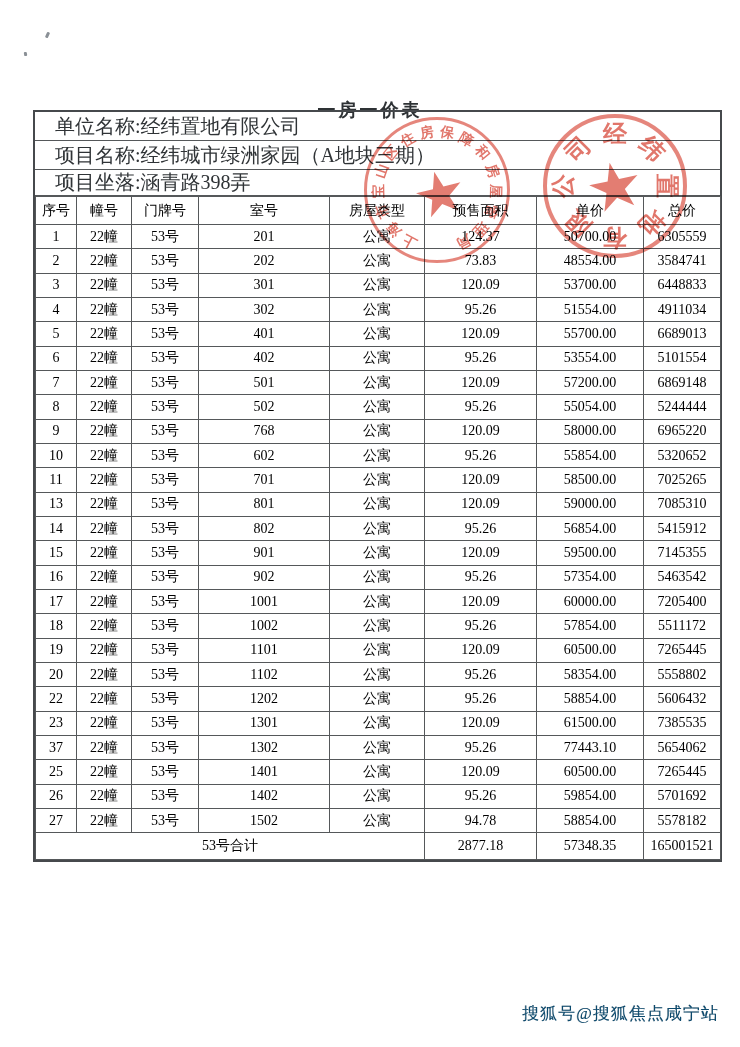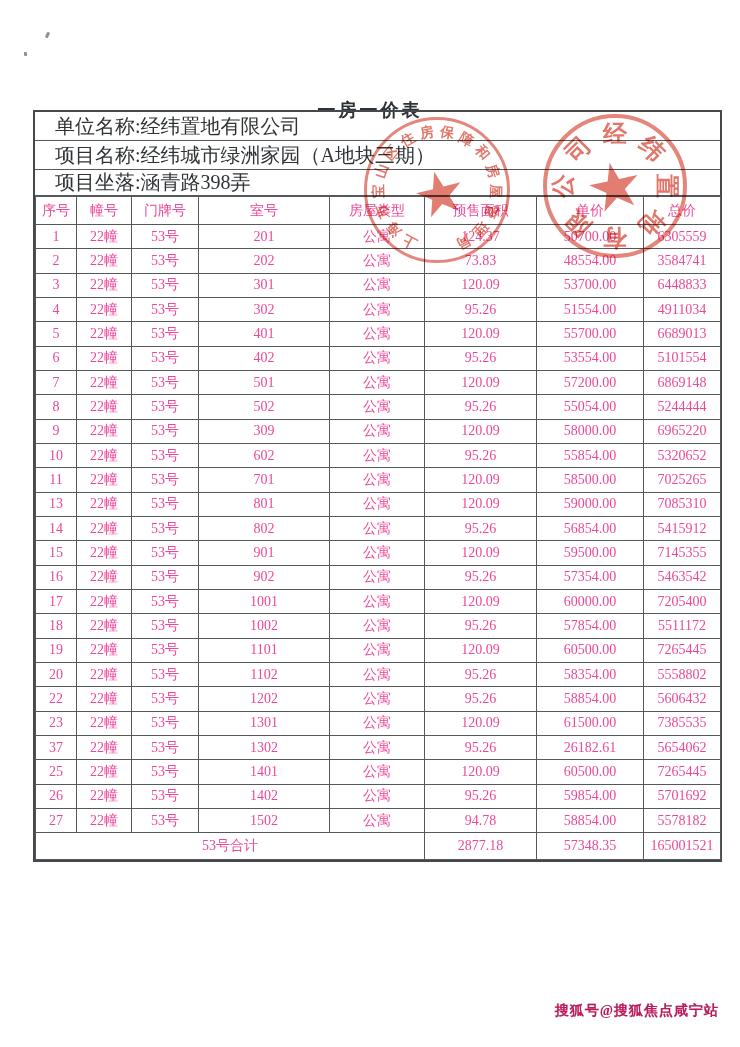--- a/index.html
+++ b/index.html
@@ -23,21 +23,21 @@
   .info-row {
     width: 100%; border-bottom: 1px solid #55585a;
     display: flex; align-items: center;
     padding-left: 20px; font-size: 20px; color: #2f3336;
   }
   .info-row.r1 { height: 29px; }
   .info-row.r2 { height: 29px; }
   .info-row.r3 { height: 26px; text-align: right; }
   table.price-table {
     border-collapse: collapse; table-layout: fixed;
-    width: 685px; font-size: 14px; color: #ec4899;
+    width: 685px; font-size: 14px; color: #000000;
   }
   table.price-table col.c1 { width: 41px; }
   table.price-table col.c2 { width: 55px; }
   table.price-table col.c3 { width: 67px; }
   table.price-table col.c4 { width: 131px; }
   table.price-table col.c5 { width: 95px; }
   table.price-table col.c6 { width: 112px; }
   table.price-table col.c7 { width: 107px; }
   table.price-table col.c8 { width: 77px; }
   table.price-table th, table.price-table td {
@@ -60,22 +60,22 @@
   }
   .stamp .ring-char {
     position: absolute; color: rgba(219, 88, 74, 0.82);
     font-weight: bold; line-height: 1;
     font-family: "Liberation Serif", "DejaVu Serif", serif;
     pointer-events: none;
   }
   .stamp svg { position: absolute; }
   .watermark {
     position: absolute; top: 1002px; right: 21px;
-    font-size: 14px; font-weight: bold; letter-spacing: 1px;
-    color: #be185d;
+    font-size: 17px; font-weight: normal; letter-spacing: 1px;
+    color: #0c4a6e;
     text-shadow: 1.5px 1.5px 0 rgba(255,255,255,0.95), -0.5px -0.5px 0 rgba(120,126,130,0.55);
   }
   .speck { position: absolute; background: #8a9096; border-radius: 1px; }
   .speck.s1 { left: 46px; top: 32px; width: 3px; height: 6px; transform: rotate(25deg); }
   .speck.s2 { left: 24px; top: 52px; width: 3px; height: 4px; transform: rotate(-10deg); }
 </style>
 </head>
 <body>
 
 <div class="page-title">一房一价表</div>
@@ -190,21 +190,21 @@
           <td class="num">502</td>
           <td>公寓</td>
           <td class="num">95.26</td>
           <td class="num">55054.00</td>
           <td class="num">5244444</td>
         </tr>
         <tr>
           <td class="num">9</td>
           <td>22幢</td>
           <td>53号</td>
-          <td class="num">309</td>
+          <td class="num">768</td>
           <td>公寓</td>
           <td class="num">120.09</td>
           <td class="num">58000.00</td>
           <td class="num">6965220</td>
         </tr>
         <tr>
           <td class="num">10</td>
           <td>22幢</td>
           <td>53号</td>
           <td class="num">602</td>
@@ -323,21 +323,21 @@
           <td class="num">61500.00</td>
           <td class="num">7385535</td>
         </tr>
         <tr>
           <td class="num">37</td>
           <td>22幢</td>
           <td>53号</td>
           <td class="num">1302</td>
           <td>公寓</td>
           <td class="num">95.26</td>
-          <td class="num">26182.61</td>
+          <td class="num">77443.10</td>
           <td class="num">5654062</td>
         </tr>
         <tr>
           <td class="num">25</td>
           <td>22幢</td>
           <td>53号</td>
           <td class="num">1401</td>
           <td>公寓</td>
           <td class="num">120.09</td>
           <td class="num">60500.00</td>

